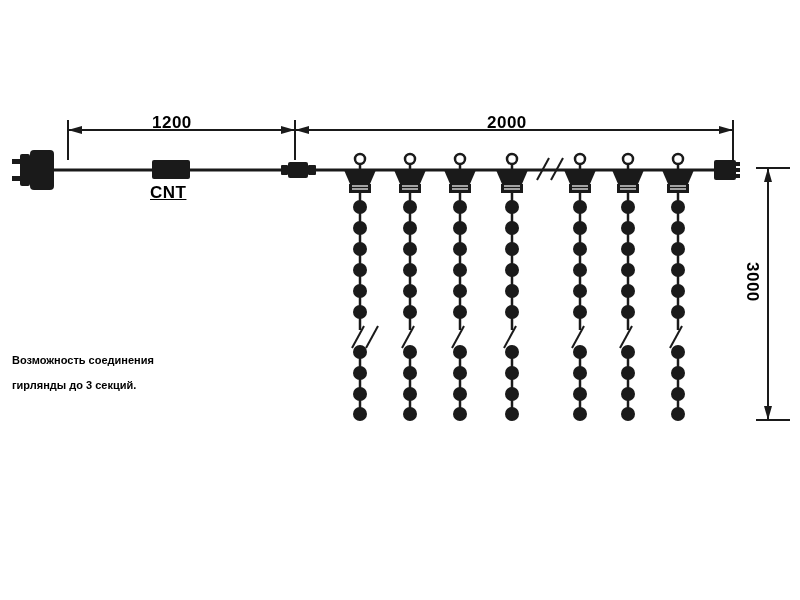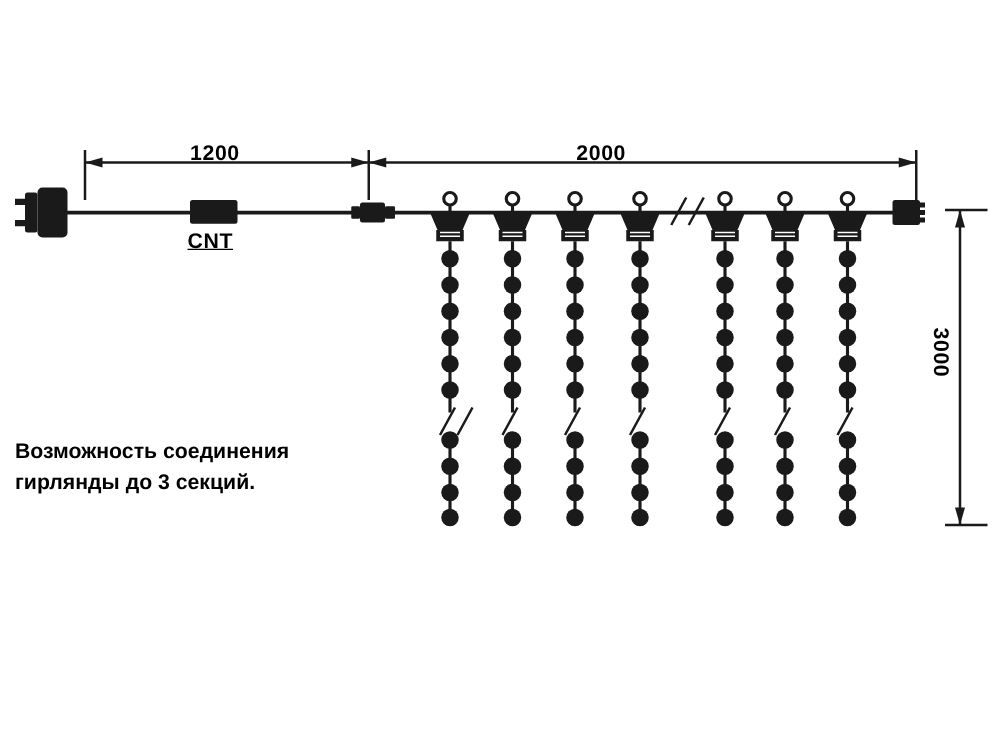--- a/index.html
+++ b/index.html
@@ -32,21 +32,21 @@
     font-weight: 700;
     letter-spacing: 0.5px;
     color: #000;
     white-space: nowrap;
   }
   #dim-top-left-label {
     left: 152px;
     top: 113px;
   }
   #dim-top-right-label {
-    left: 461px;
+    left: 487px;
     top: 113px;
   }
   #dim-right-label {
     left: 762px;
     top: 262px;
     transform: rotate(90deg);
     transform-origin: left top;
   }
   #cnt-label {
     position: absolute;
@@ -54,21 +54,21 @@
     top: 183px;
     font-size: 17px;
     font-weight: 700;
     letter-spacing: 0.5px;
     text-decoration: underline;
   }
   #note-block {
     position: absolute;
     left: 12px;
     top: 348px;
-    font-size: 17px;
+    font-size: 11px;
     line-height: 25px;
     font-weight: 700;
     color: #000;
   }
   #note-block div {
     white-space: nowrap;
   }
 </style>
 </head>
 <body>

